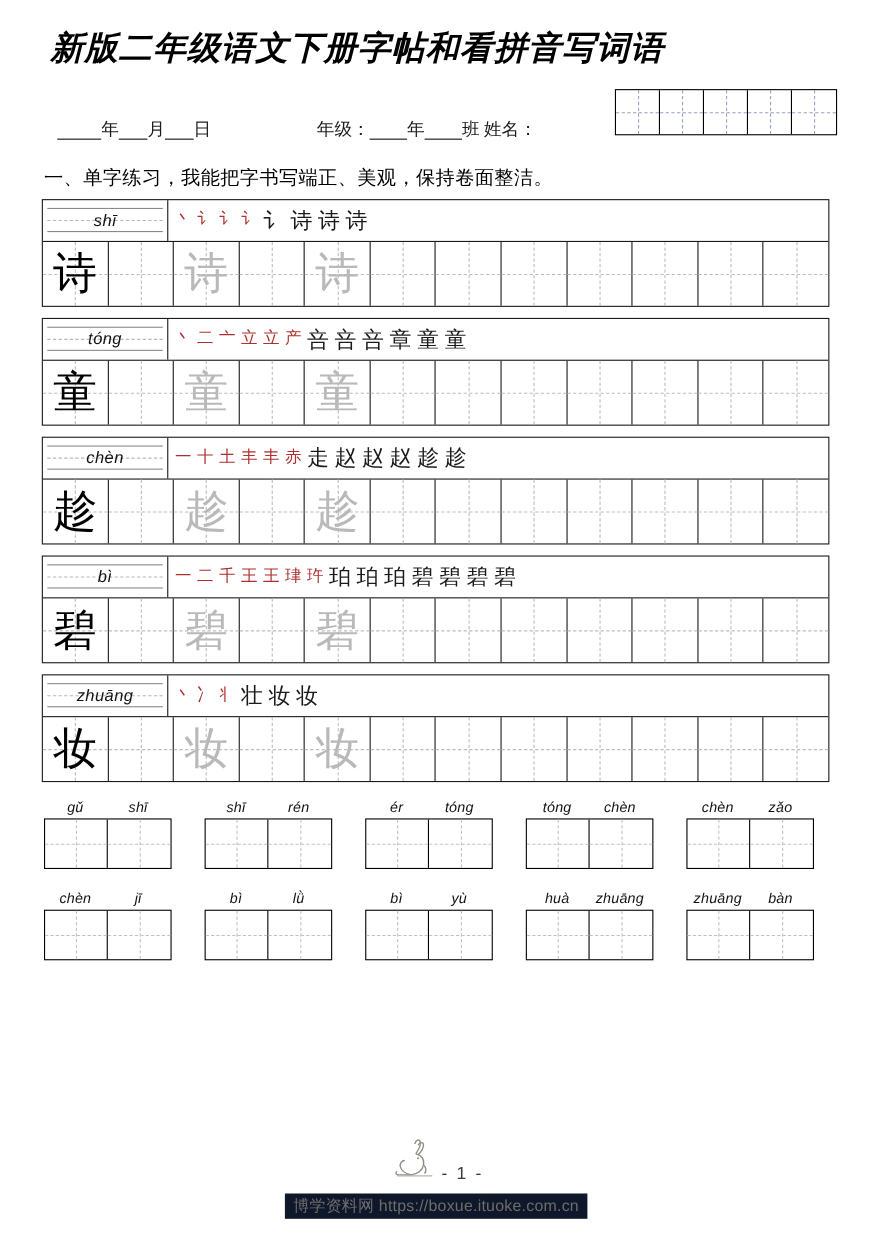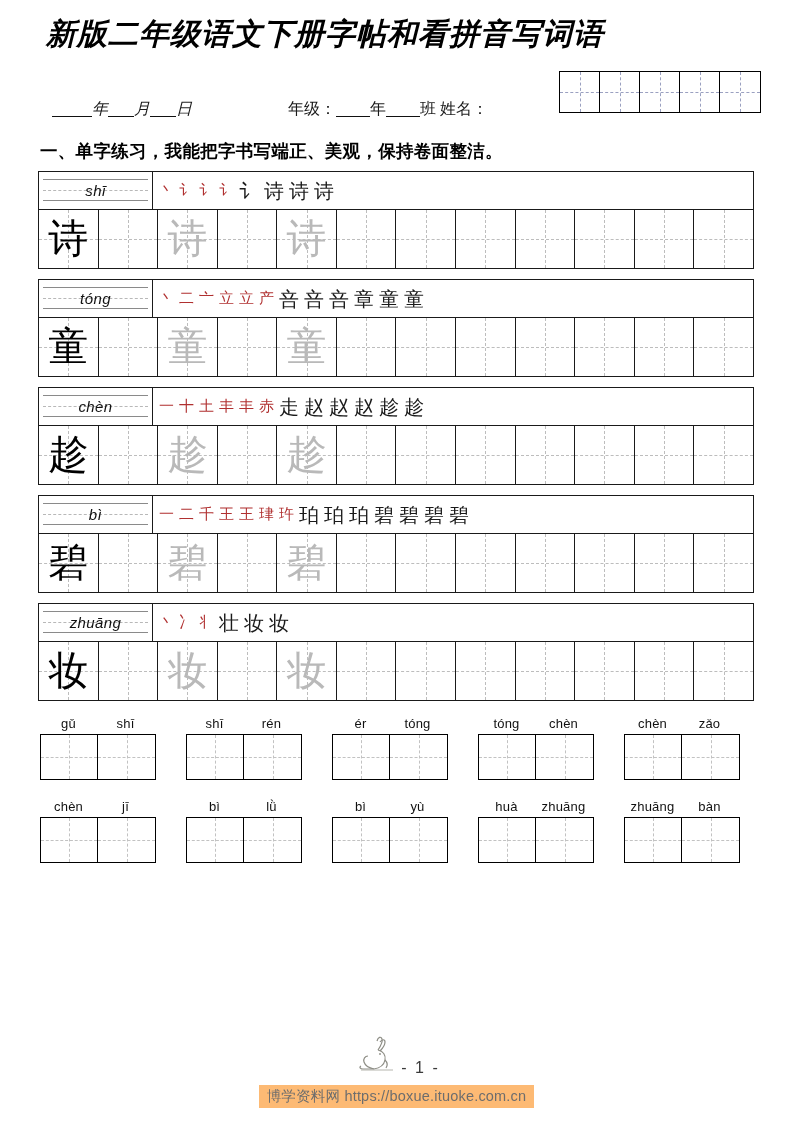--- a/index.html
+++ b/index.html
@@ -3,21 +3,21 @@
 <meta charset="utf-8">
 <style>
   * { box-sizing: border-box; margin: 0; padding: 0; }
   body {
     width: 793px; height: 1122px;
     background: #ffffff;
     font-family: "Liberation Sans", sans-serif;
     position: relative;
     overflow: hidden;
   }
-  .page { padding: 14px 30px 0 38px; position: relative; height: 100%; }
+  .page { padding: 24px 30px 0 38px; position: relative; height: 100%; }
 
   
   .title {
     font-family: "Liberation Serif", serif;
     font-size: 30px;
     font-weight: bold;
     letter-spacing: 1px;
     text-align: left;
     color: #000;
     padding-left: 8px;
@@ -34,21 +34,21 @@
     margin-bottom: 22px;
     position: relative;
   }
   .date-line, .grade-line {
     font-family: "Liberation Serif", serif;
     font-size: 16px;
     color: #1a1a1a;
     white-space: nowrap;
     line-height: 1;
   }
-  .date-line { margin-left: 14px; font-style: italic; }
+  .date-line { margin-left: 14px; }
   .grade-line { margin-left: 96px; }
   .ul { display: inline-block; border-bottom: 1.4px solid #111; vertical-align: bottom; }
   .ul.w40 { width: 40px; }
   .ul.w26 { width: 26px; }
   .ul.w34 { width: 34px; }
 
   .name-boxes {
     position: absolute;
     right: 2px;
     bottom: 4px;
@@ -70,21 +70,21 @@
   }
   .name-cell::after {
     top: 50%; left: 0; right: 0; height: 0;
     border-top: 1px dashed #9aa0c0;
   }
 
   
   .section-heading {
     font-family: "Liberation Serif", serif;
     font-size: 17.5px;
-    font-weight: bold;
+    font-weight: normal;
     color: #000;
     margin: 0 0 8px 2px;
     white-space: nowrap;
     letter-spacing: 0.3px;
   }
 
   
   .char-row {
     border: 1.2px solid #1a1a1a;
     margin-bottom: 10px;
@@ -182,20 +182,21 @@
     display: flex;
     height: 20px;
     align-items: flex-end;
     margin-bottom: 3px;
   }
   .wg-syll {
     width: 57px;
     text-align: center;
     font-family: "Liberation Sans", sans-serif;
     font-size: 13px;
+    font-style: italic;
     color: #111;
     letter-spacing: 0.2px;
   }
   .wg-boxes {
     display: flex;
     border: 1.3px solid #000;
   }
   .wg-cell {
     width: 57px; height: 44px;
     border-right: 1.3px solid #000;
@@ -227,21 +228,21 @@
   .rabbit-icon { display: block; }
   .pagenum {
     font-family: "Liberation Sans", sans-serif;
     font-size: 16px;
     color: #3a3a3a;
     letter-spacing: 2px;
     padding-bottom: 4px;
   }
   .watermark {
     display: inline-block;
-    background: #fdba74;
+    background: #0f172a;
     color: #6d6d6d;
     font-family: "Liberation Sans", sans-serif;
     font-size: 14.5px;
     padding: 2px 8px;
     letter-spacing: 0.2px;
   }
 </style>
 </head>
 <body>
 

